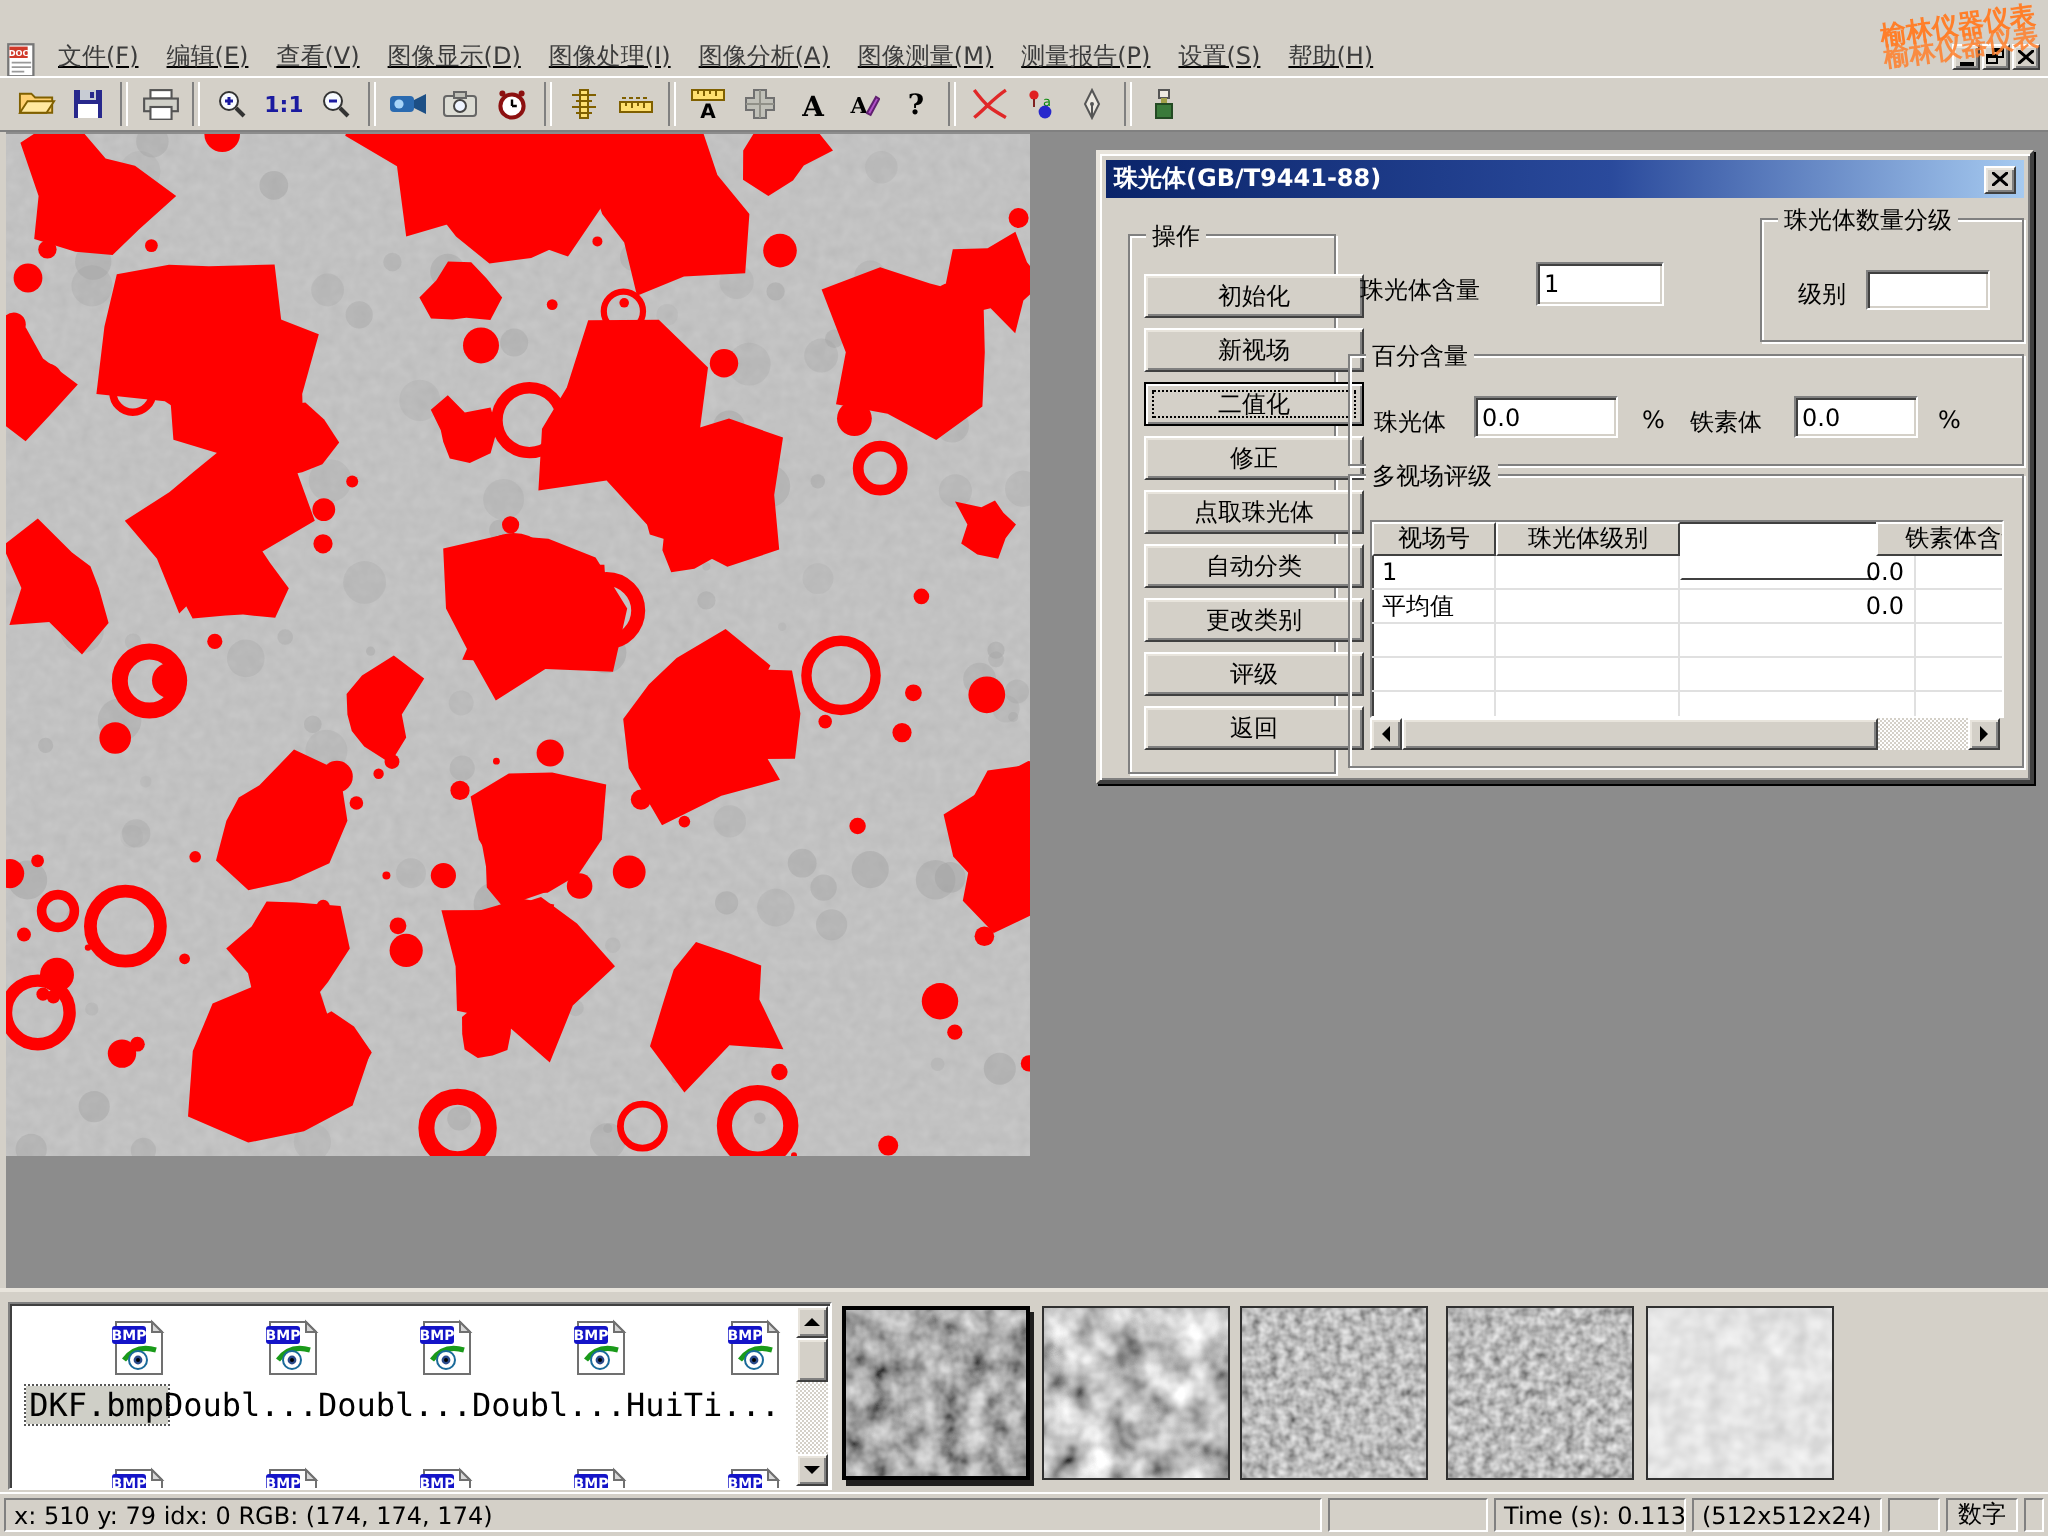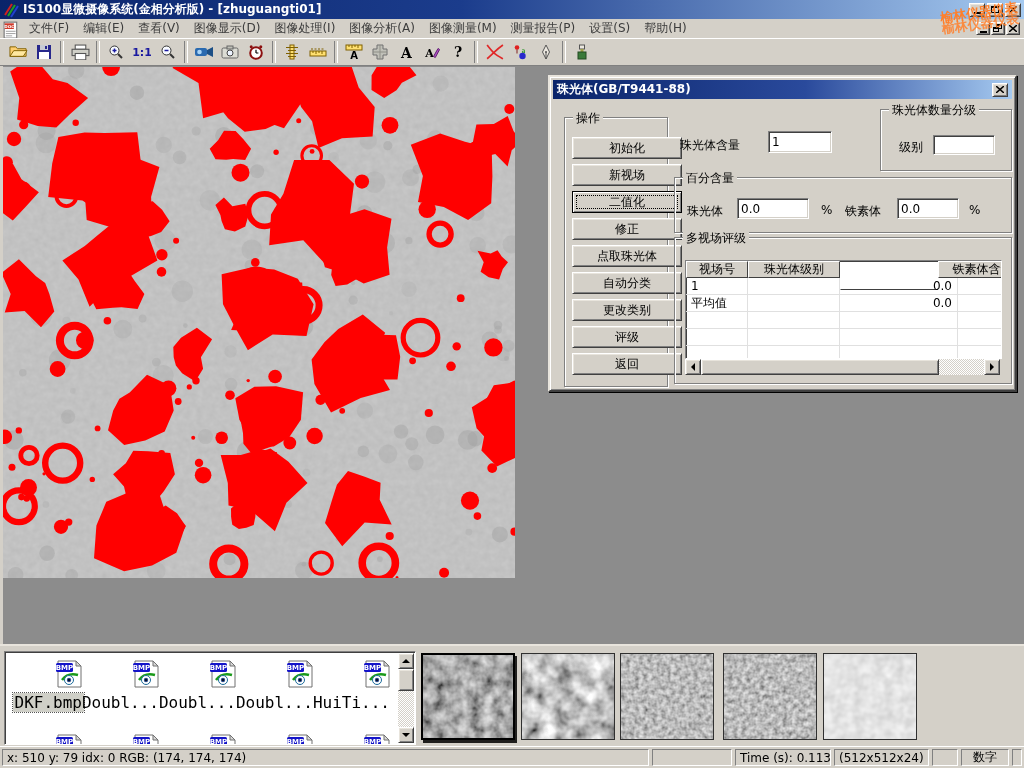--- a/index.html
+++ b/index.html
@@ -23,21 +23,21 @@
   .g-max{width:8px;height:7px;border:1px solid #000;border-top-width:2px;box-sizing:border-box;}
   .g-restore{position:relative;width:10px;height:9px;display:inline-block;}
   .g-rb{position:absolute;left:3px;top:0;width:6px;height:5px;border:1px solid #000;border-top-width:2px;background:#d4d0c8;box-sizing:border-box;}
   .g-rf{position:absolute;left:0;top:3px;width:6px;height:5px;border:1px solid #000;border-top-width:2px;background:#d4d0c8;box-sizing:border-box;}
   .g-x{width:8px;height:7px;}
   .watermark{position:absolute;top:4px;right:6px;z-index:60;color:#ff7f2a;font-weight:bold;font-size:13px;
              transform:rotate(-8deg);text-shadow:0 11px 0 rgba(255,127,42,.85);pointer-events:none;white-space:nowrap;}
 
   
   .menubar{position:absolute;left:0;top:19px;width:1024px;height:19px;background:#d4d0c8;
-           display:flex;align-items:center;padding:0 2px;box-sizing:border-box;}
+           display:flex;align-items:center;padding:0 2px;box-sizing:border-box;text-decoration:underline;}
   .doc-icon{width:16px;height:16px;margin:0 3px 0 1px;flex:none;}
   .menu-item{padding:1px 7px;color:#3c3c3c;white-space:nowrap;cursor:default;}
   .child-buttons{margin-left:auto;display:flex;gap:1px;margin-right:2px;}
   .child-buttons .wbtn{width:14px;height:13px;}
 
   
   .toolbar{position:absolute;left:0;top:38px;width:1024px;height:28px;background:#d4d0c8;
            border-top:1px solid #ffffff;border-bottom:1px solid #808080;box-sizing:border-box;
            display:flex;align-items:center;padding-left:5px;}
   .tb-btn{width:26px;height:36px;display:flex;align-items:center;justify-content:center;cursor:default;}
@@ -118,50 +118,27 @@
   .vtrack{flex:1;background:repeating-conic-gradient(#fff 0 25%,#d4d0c8 0 50%) 0 0/2px 2px;}
   .thumb{position:absolute;top:7px;width:94px;height:87px;border:1px solid #303030;box-sizing:border-box;overflow:hidden;}
   .thumb.sel{border:2px solid #000;box-shadow:2px 3px 0 rgba(0,0,0,.85);}
   .thumb svg{display:block;width:100%;height:100%;}
 
   
   .statusbar{position:absolute;left:0;top:746px;width:1024px;height:22px;background:#d4d0c8;
              border-top:1px solid #fff;display:flex;gap:3px;padding:2px 2px;box-sizing:border-box;}
   .sb-pos{flex:1;}
   .sb-e1{width:80px;} .sb-time{width:96px;} .sb-dim{width:95px;} .sb-e2{width:26px;}
-  .sb-mode{width:48px;justify-content:center;} .sb-e3{width:8px;}
+  .sb-mode{width:36px;justify-content:center;} .sb-e3{width:8px;}
 </style>
 </head>
 <body>
 
 <div class="app">
 
-  <div class="titlebar">
-    <span class="app-icon">
-      <svg viewBox="0 0 16 16">
-          <path d="M2 13 L9 2" stroke="#d02020" stroke-width="2"></path>
-          <path d="M5 14 L12 3" stroke="#20a020" stroke-width="2"></path>
-          <path d="M8 15 L15 4" stroke="#2040d0" stroke-width="2"></path>
-        </svg>
-    </span>
-    <span class="title-text">IS100显微摄像系统(金相分析版) - [zhuguangti01]</span>
-    <span class="win-buttons">
-      <span class="wbtn">
-          <span class="g-min"></span>
-        </span>
-      <span class="wbtn">
-          <span class="g-max"></span>
-        </span>
-      <span class="wbtn">
-          <svg class="g-x" viewBox="0 0 8 7">
-            <path d="M0 0 L8 7 M8 0 L0 7" stroke="#000" stroke-width="1.5"></path>
-          </svg>
-        </span>
-    </span>
-  </div>
   <span class="watermark">榆林仪器仪表</span>
 
   <div class="menubar">
     <span class="doc-icon">
       <svg viewBox="0 0 14 16">
           <rect x="1" y="1" width="11" height="14" fill="#fff" stroke="#777"></rect>
           <rect x="1.5" y="2" width="8" height="5" fill="#d03a2a"></rect>
           <text x="5.5" y="6.2" font-size="3.6" fill="#fff" text-anchor="middle" font-family="DejaVu Sans,sans-serif" font-weight="bold">DOC</text>
           <path d="M2.5 9 H11 M2.5 11 H11 M2.5 13 H8" stroke="#999" stroke-width="0.8"></path>
         </svg>

